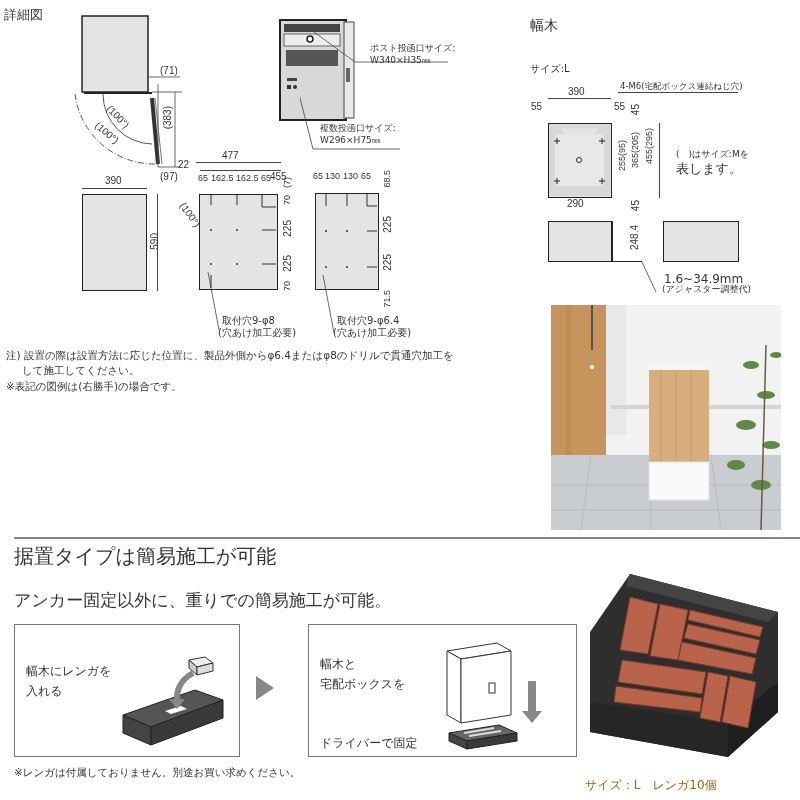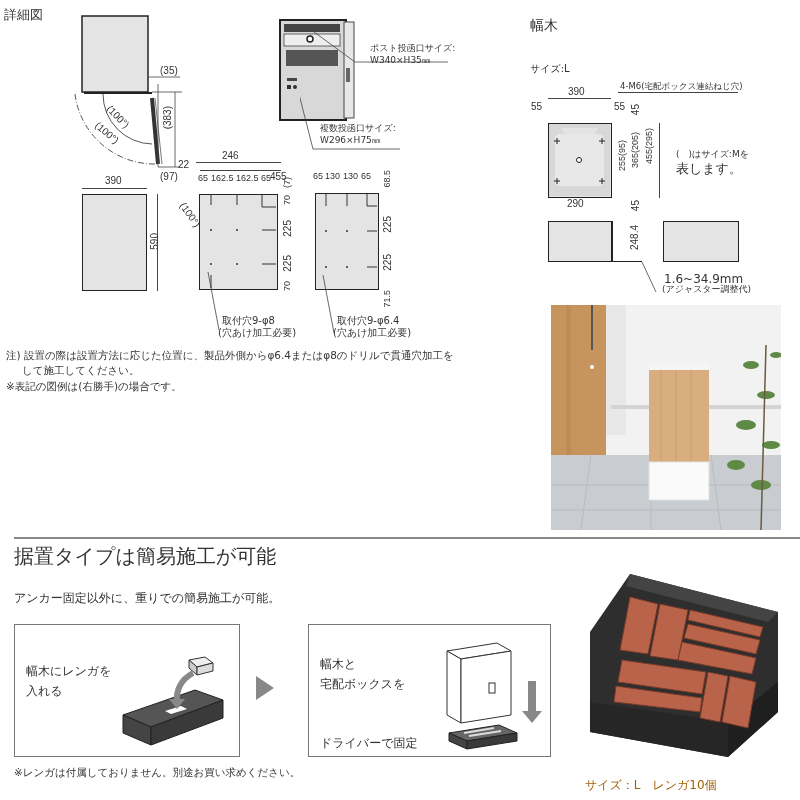--- a/index.html
+++ b/index.html
@@ -29,21 +29,21 @@
     <path d="M85 86 L92 152" stroke="#777" stroke-width="1"></path>
     <path d="M33 82 A50 50 0 0 0 82 132" fill="none" stroke="#555" stroke-width="1"></path>
     <path d="M5 82 A80 80 0 0 0 86 152" fill="none" stroke="#555" stroke-width="1" stroke-dasharray="6,2,1,2"></path>
     <line x1="78" y1="65" x2="110" y2="65" stroke="#444" stroke-width="0.8"></line>
     <line x1="88" y1="72" x2="88" y2="155" stroke="#444" stroke-width="0.8"></line>
     <line x1="82" y1="80" x2="112" y2="80" stroke="#444" stroke-width="0.8"></line>
     <line x1="105" y1="80" x2="105" y2="155" stroke="#444" stroke-width="0.8"></line>
     <line x1="88" y1="155" x2="110" y2="155" stroke="#444" stroke-width="0.8"></line>
   </svg>
 </div>
-<div class="t dim" style="left:160px;top:66px;">(35)</div>
+<div class="t dim" style="left:160px;top:66px;">(71)</div>
 <div class="t dim vdim" style="left:163px;top:106px;">(383)</div>
 <div class="t dim" style="left:104px;top:112px;transform:rotate(45deg);">(100°)</div>
 <div class="t dim" style="left:93px;top:128px;transform:rotate(40deg);">(100°)</div>
 
 <div class="abs" style="left:278px;top:18px;width:80px;height:105px;">
   <svg width="80" height="105" viewBox="0 0 80 105">
     <rect x="2" y="2" width="66" height="100" fill="#d8d8d8" stroke="#222" stroke-width="2"></rect>
     <rect x="66" y="4" width="10" height="96" fill="#e8e8e8" stroke="#444" stroke-width="1"></rect>
     <rect x="6" y="6" width="56" height="8" fill="#444"></rect>
     <rect x="6" y="16" width="56" height="12" fill="#eee" stroke="#444" stroke-width="0.8"></rect>
@@ -63,21 +63,21 @@
 <div class="t note" style="left:370px;top:56px;font-size:9px;">W340×H35㎜</div>
 <div class="t note" style="left:320px;top:124px;font-size:9px;">複数投函口サイズ:</div>
 <div class="t note" style="left:320px;top:136px;font-size:9px;">W296×H75㎜</div>
 
 <div class="t dim" style="left:105px;top:176px;">390</div>
 <div class="line" style="left:82px;top:188px;width:65px;height:1px;"></div>
 <div class="box" style="left:82px;top:194px;width:65px;height:97px;"></div>
 <div class="line" style="left:157px;top:194px;width:1px;height:97px;"></div>
 <div class="t dim vdim" style="left:150px;top:233px;">590</div>
 
-<div class="t dim" style="left:222px;top:151px;">246</div>
+<div class="t dim" style="left:222px;top:151px;">477</div>
 <div class="line" style="left:196px;top:162px;width:85px;height:1px;"></div>
 <div class="t dim" style="left:226px;top:172px;margin-left:44px;">455</div>
 <div class="line" style="left:200px;top:170px;width:81px;height:1px;"></div>
 <div class="t dim" style="left:178px;top:160px;">22</div>
 <div class="t dim" style="left:160px;top:172px;">(97)</div>
 <div class="t dim" style="left:176px;top:210px;transform:rotate(55deg);">(100°)</div>
 <div class="abs" style="left:198px;top:174px;width:90px;height:10px;">
   <span class="t dim" style="left:0px;top:0;font-size:9px;">65</span>
   <span class="t dim" style="left:13px;top:0;font-size:9px;">162.5</span>
   <span class="t dim" style="left:38px;top:0;font-size:9px;">162.5</span>
@@ -237,41 +237,41 @@
         <ellipse cx="210" cy="180" rx="10" ry="5"></ellipse>
         <ellipse cx="225" cy="50" rx="6" ry="3"></ellipse>
       </g>
     <line x1="215" y1="40" x2="210" y2="225" stroke="#6b5a40" stroke-width="1.5"></line>
   </svg>
 </div>
 
 <div class="abs" style="left:14px;top:537px;width:786px;height:2px;background:#888;"></div>
 
 <div class="t" style="left:14px;top:546px;font-size:20px;color:#333;">据置タイプは簡易施工が可能</div>
-<div class="t" style="left:14px;top:592px;font-size:12px;color:#333;">アンカー固定以外に、重りでの簡易施工が可能。</div>
+<div class="t" style="left:14px;top:592px;font-size:17px;color:#333;">アンカー固定以外に、重りでの簡易施工が可能。</div>
 
 <div class="card" style="left:14px;top:624px;width:226px;height:133px;">
   <div class="t" style="left:11px;top:40px;font-size:12px;">幅木にレンガを</div>
   <div class="t" style="left:11px;top:60px;font-size:12px;">入れる</div>
   <svg class="abs" style="left:100px;top:30px;" width="120" height="95" viewBox="0 0 120 95">
     <polygon points="74,5 90,2 98,8 82,12" fill="#eee" stroke="#333"></polygon>
     <polygon points="74,5 82,12 82,20 74,13" fill="#ccc" stroke="#333"></polygon>
     <polygon points="82,12 98,8 98,16 82,20" fill="#ddd" stroke="#333"></polygon>
     <polygon points="8,60 80,35 108,45 36,72" fill="#555" stroke="#222"></polygon>
     <polygon points="50,56 66,51 72,54 56,59" fill="#fff"></polygon>
     <polygon points="8,60 36,72 36,90 8,78" fill="#444" stroke="#222"></polygon>
     <polygon points="36,72 108,45 108,63 36,90" fill="#3a3a3a" stroke="#222"></polygon>
     <path d="M78 18 Q60 28 62 48" fill="none" stroke="#888" stroke-width="6"></path>
     <polygon points="54,44 70,44 62,54" fill="#888"></polygon>
   </svg>
 </div>
 
 <div class="abs" style="left:256px;top:676px;width:0;height:0;border-top:12px solid transparent;border-bottom:12px solid transparent;border-left:18px solid #888;"></div>
 
-<div class="card" style="left:308px;top:624px;width:243px;height:133px;">
+<div class="card" style="left:308px;top:624px;width:269px;height:133px;">
   <div class="t" style="left:11px;top:33px;font-size:12px;">幅木と</div>
   <div class="t" style="left:11px;top:53px;font-size:12px;">宅配ボックスを</div>
   <div class="t" style="left:11px;top:73px;font-size:12px;margin-top:39px;">ドライバーで固定</div>
   <svg class="abs" style="left:130px;top:8px;" width="110" height="120" viewBox="0 0 110 120">
     <polygon points="8,18 58,10 72,18 22,26" fill="#fff" stroke="#333"></polygon>
     <polygon points="8,18 22,26 22,90 8,82" fill="#fff" stroke="#333"></polygon>
     <polygon points="22,26 72,18 72,82 22,90" fill="#fff" stroke="#333"></polygon>
     <rect x="50" y="50" width="6" height="10" fill="#fff" stroke="#333"></rect>
     <polygon points="10,100 60,92 78,100 28,108" fill="#666" stroke="#222"></polygon>
     <g stroke="#ddd" stroke-width="2">

